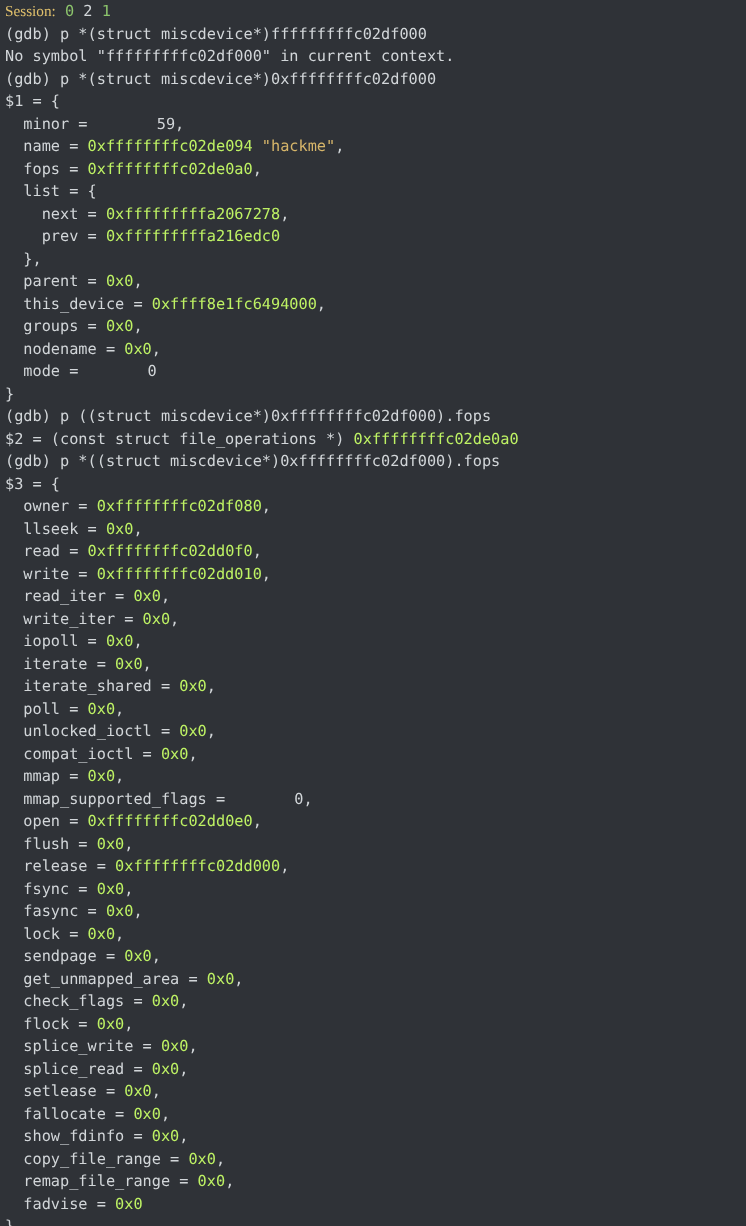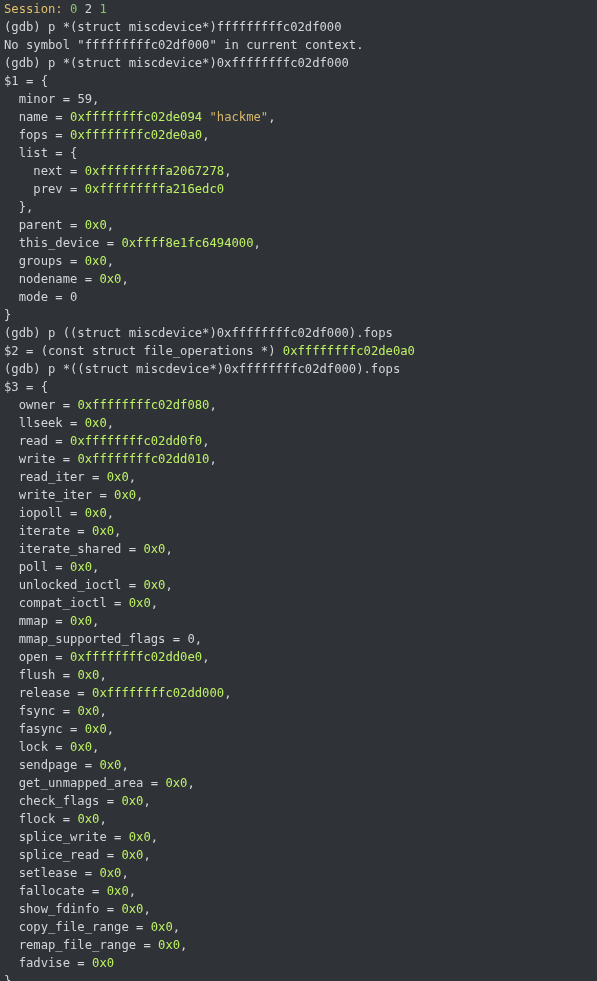--- a/index.html
+++ b/index.html
@@ -11,22 +11,22 @@
     font-size: 12.2px;
     line-height: 18px;
     width: 597px;
   }
   .term {
     padding: 0 4px 4px 4px;
     white-space: pre;
   }
   .line { display:block; }
   .green { color: #8cc46c; }
-  .sess { color: #e0c06c; }
+  .sess { color: #e0c06c; font-family: Liberation Serif, serif; }
   .grey  { color: #d2d6d9; }
   .addr  { color: #bef264; }
   .str   { color: #d7b66a; }
-  .num   { color: #d2d6d9; }
+  .num   { color: #d2d6d9; margin-left: 48px; }
 </style>
 </head>
 <body>
 
 <div class="term"><span class="line"><span class="sess">Session:</span><span> </span><span class="green">0</span><span> </span><span class="grey">2</span><span> </span><span class="green">1</span></span><div id="lines"><span class="line"><span>(gdb) p *(struct miscdevice*)fffffffffc02df000</span></span><span class="line"><span>No symbol "fffffffffc02df000" in current context.</span></span><span class="line"><span>(gdb) p *(struct miscdevice*)0xffffffffc02df000</span></span><span class="line"><span>$1 = {</span></span><span class="line"><span>  minor = </span><span class="num">59</span><span>,</span></span><span class="line"><span>  name = </span><span class="addr">0xffffffffc02de094</span> <span class="str">"hackme"</span><span>,</span></span><span class="line"><span>  fops = </span><span class="addr">0xffffffffc02de0a0</span><span>,</span></span><span class="line"><span>  list = {</span></span><span class="line"><span>    next = </span><span class="addr">0xfffffffffa2067278</span><span>,</span></span><span class="line"><span>    prev = </span><span class="addr">0xfffffffffa216edc0</span><span></span></span><span class="line"><span>  },</span></span><span class="line"><span>  parent = </span><span class="addr">0x0</span><span>,</span></span><span class="line"><span>  this_device = </span><span class="addr">0xffff8e1fc6494000</span><span>,</span></span><span class="line"><span>  groups = </span><span class="addr">0x0</span><span>,</span></span><span class="line"><span>  nodename = </span><span class="addr">0x0</span><span>,</span></span><span class="line"><span>  mode = </span><span class="num">0</span><span></span></span><span class="line"><span>}</span></span><span class="line"><span>(gdb) p ((struct miscdevice*)0xffffffffc02df000).fops</span></span><span class="line"><span>$2 = (const struct file_operations *) </span><span class="addr">0xffffffffc02de0a0</span></span><span class="line"><span>(gdb) p *((struct miscdevice*)0xffffffffc02df000).fops</span></span><span class="line"><span>$3 = {</span></span><span class="line"><span>  owner = </span><span class="addr">0xffffffffc02df080</span><span>,</span></span><span class="line"><span>  llseek = </span><span class="addr">0x0</span><span>,</span></span><span class="line"><span>  read = </span><span class="addr">0xffffffffc02dd0f0</span><span>,</span></span><span class="line"><span>  write = </span><span class="addr">0xffffffffc02dd010</span><span>,</span></span><span class="line"><span>  read_iter = </span><span class="addr">0x0</span><span>,</span></span><span class="line"><span>  write_iter = </span><span class="addr">0x0</span><span>,</span></span><span class="line"><span>  iopoll = </span><span class="addr">0x0</span><span>,</span></span><span class="line"><span>  iterate = </span><span class="addr">0x0</span><span>,</span></span><span class="line"><span>  iterate_shared = </span><span class="addr">0x0</span><span>,</span></span><span class="line"><span>  poll = </span><span class="addr">0x0</span><span>,</span></span><span class="line"><span>  unlocked_ioctl = </span><span class="addr">0x0</span><span>,</span></span><span class="line"><span>  compat_ioctl = </span><span class="addr">0x0</span><span>,</span></span><span class="line"><span>  mmap = </span><span class="addr">0x0</span><span>,</span></span><span class="line"><span>  mmap_supported_flags = </span><span class="num">0</span><span>,</span></span><span class="line"><span>  open = </span><span class="addr">0xffffffffc02dd0e0</span><span>,</span></span><span class="line"><span>  flush = </span><span class="addr">0x0</span><span>,</span></span><span class="line"><span>  release = </span><span class="addr">0xffffffffc02dd000</span><span>,</span></span><span class="line"><span>  fsync = </span><span class="addr">0x0</span><span>,</span></span><span class="line"><span>  fasync = </span><span class="addr">0x0</span><span>,</span></span><span class="line"><span>  lock = </span><span class="addr">0x0</span><span>,</span></span><span class="line"><span>  sendpage = </span><span class="addr">0x0</span><span>,</span></span><span class="line"><span>  get_unmapped_area = </span><span class="addr">0x0</span><span>,</span></span><span class="line"><span>  check_flags = </span><span class="addr">0x0</span><span>,</span></span><span class="line"><span>  flock = </span><span class="addr">0x0</span><span>,</span></span><span class="line"><span>  splice_write = </span><span class="addr">0x0</span><span>,</span></span><span class="line"><span>  splice_read = </span><span class="addr">0x0</span><span>,</span></span><span class="line"><span>  setlease = </span><span class="addr">0x0</span><span>,</span></span><span class="line"><span>  fallocate = </span><span class="addr">0x0</span><span>,</span></span><span class="line"><span>  show_fdinfo = </span><span class="addr">0x0</span><span>,</span></span><span class="line"><span>  copy_file_range = </span><span class="addr">0x0</span><span>,</span></span><span class="line"><span>  remap_file_range = </span><span class="addr">0x0</span><span>,</span></span><span class="line"><span>  fadvise = </span><span class="addr">0x0</span><span></span></span><span class="line"><span>}</span></span></div></div>
 
 </body></html>

